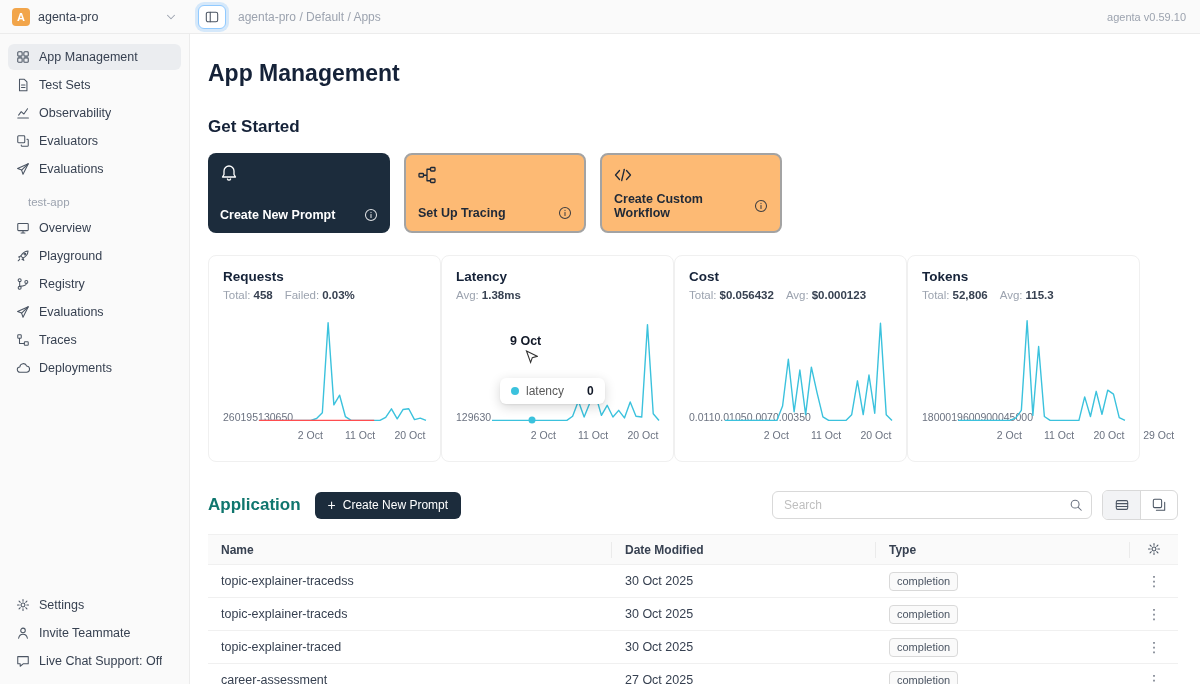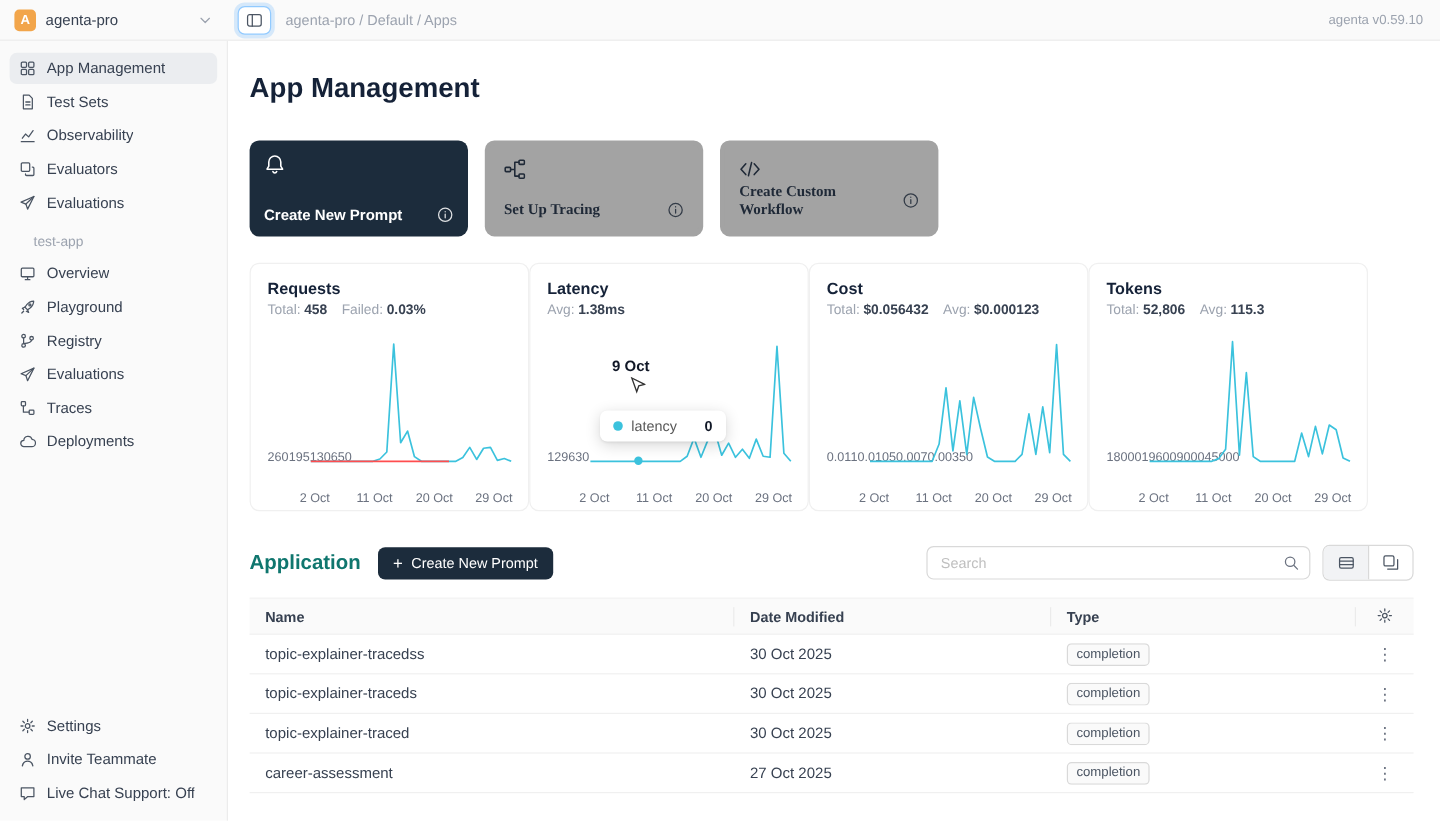--- a/index.html
+++ b/index.html
@@ -28,38 +28,38 @@
   .side-footer { margin-top:auto; }
 
   
   .main { position:absolute; left:190px; top:34px; right:0; bottom:0; background:#fff; padding:26px 22px 0 18px; overflow:hidden; }
   .page-title { font-size:23px; font-weight:700; color:#152238; margin-bottom:30px; }
   .section-heading { font-size:17px; font-weight:700; color:#152238; margin-bottom:16px; }
 
   .gs-row { display:flex; gap:14px; margin-bottom:22px; }
   .gs-card { width:182px; height:80px; border-radius:8px; padding:11px 12px; display:flex; flex-direction:column; justify-content:space-between; cursor:pointer; }
   .gs-card.dark { background:#1c2c3c; color:#fff; }
-  .gs-card.light { background:#a3a3a3; border:4px solid #a3a3a3; color:#1f2937;font-family:Liberation Serif, serif; }
+  .gs-card.light { background:#fdba74; border:2px solid #a3a3a3; color:#1f2937; }
   .gs-icon svg { width:18px; height:18px; display:block; fill:none; stroke:currentColor; stroke-width:1.3; stroke-linecap:round; stroke-linejoin:round; }
   .gs-bottom { display:flex; align-items:center; justify-content:space-between; font-size:12.5px; font-weight:600; }
   .info-icon { width:14px; height:14px; opacity:.85; }
   .info-icon svg { width:14px; height:14px; display:block; fill:none; stroke:currentColor; stroke-width:1.2; stroke-linecap:round; }
 
   .stats-row { display:flex; gap:0; margin-bottom:28px; }
   .stat-card { width:233px; height:207px; border:1px solid #f0f0f0; border-radius:8px; background:#fff; padding:13px 14px; position:relative; }
   .stat-title { font-size:13.5px; font-weight:700; color:#152238; margin-bottom:5px; }
   .stat-sub { font-size:11.5px; color:#9ca3af; display:flex; gap:12px; margin-bottom:16px; white-space:nowrap; }
   .stat-sub b { color:#374151; font-weight:700; margin-left:3px; }
   .chart-wrap { display:flex; }
   .ylabels { width:36px; flex:none; display:flex; flex-direction:row; justify-content:space-between; align-items:flex-end; padding-right:8px; font-size:10.5px; color:#6b7280; height:105px; line-height:1; }
   .plot-col { flex:1; min-width:0; }
   .plot { height:105px; position:relative; }
   .plot-svg { position:absolute; inset:0; width:100%; height:100%; overflow:visible; }
   .xlabels { position:relative; height:14px; margin-top:7px; font-size:10.5px; color:#6b7280; }
-  .xlabel { position:absolute; top:16px; transform:translateX(-50%); white-space:nowrap; }
+  .xlabel { position:absolute; top:0; transform:translateX(-50%); white-space:nowrap;margin-left:48px; }
   .marker-dot { position:absolute; width:7px; height:7px; border-radius:50%; background:#3bc2dd; transform:translate(-50%,-50%); }
 
   
   .hover-overlay { position:absolute; inset:0; z-index:4; pointer-events:none; }
   .hover-date { position:absolute; left:68px; top:78px; font-size:12.5px; font-weight:700; color:#111827; }
   .cursor-icon { position:absolute; left:83px; top:94px; }
   .tooltip-pill { position:absolute; left:58px; top:122px; background:#fff; border-radius:6px; box-shadow:0 1px 2px rgba(0,0,0,.06), 0 3px 12px rgba(0,0,0,.16); padding:6px 11px; display:flex; align-items:center; gap:7px; white-space:nowrap; }
   .tip-dot { width:8px; height:8px; border-radius:50%; background:#3bc2dd; flex:none; }
   .tip-name { font-size:12px; color:#595959; }
   .tip-val { font-size:12px; font-weight:700; color:#111827; margin-left:16px; }
@@ -252,20 +252,21 @@
           </svg>
         </span>
         <span class="side-label">Live Chat Support: Off</span>
       </div>
     </div>
 </aside>
 
 <main class="main">
   <h1 class="page-title">App Management</h1>
 
+  <h2 class="section-heading">Get Started</h2>
 
   <div class="gs-row">
     <div class="gs-card dark">
       <span class="gs-icon">
         <svg viewBox="0 0 18 18">
             <path d="M9 2a5 5 0 0 0-5 5v3.5L2.5 13h13L14 10.5V7a5 5 0 0 0-5-5z"></path>
             <path d="M7.4 15a1.7 1.7 0 0 0 3.2 0"></path>
           </svg>
       </span>
       <div class="gs-bottom">

